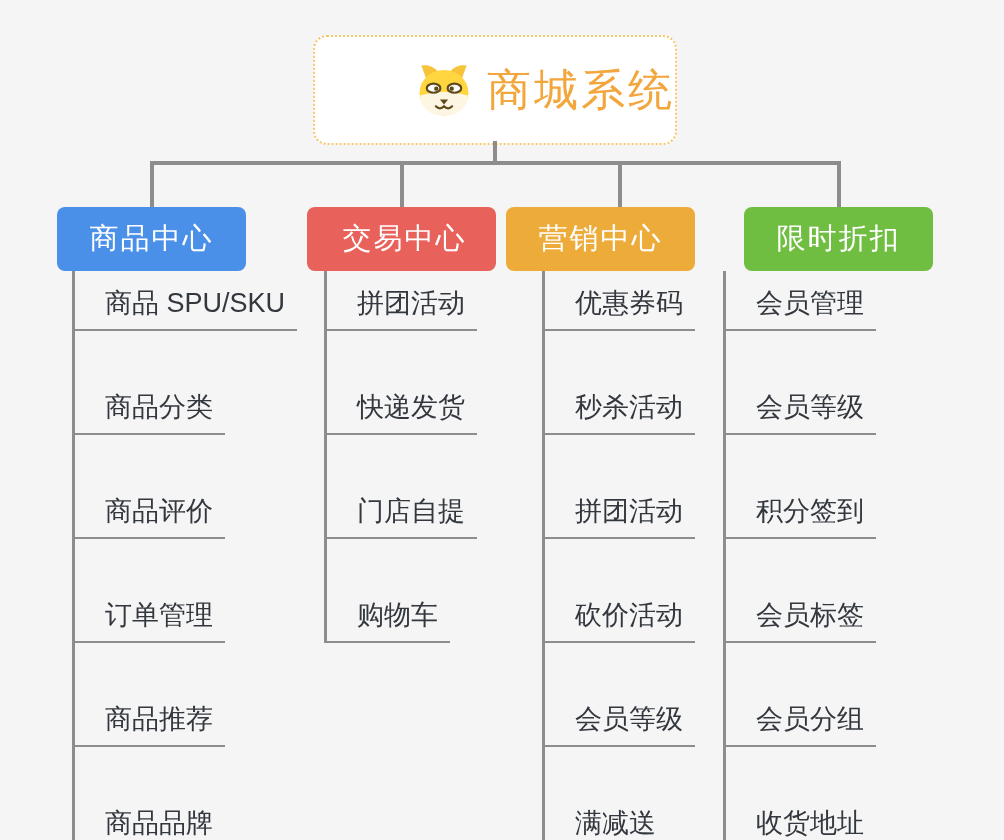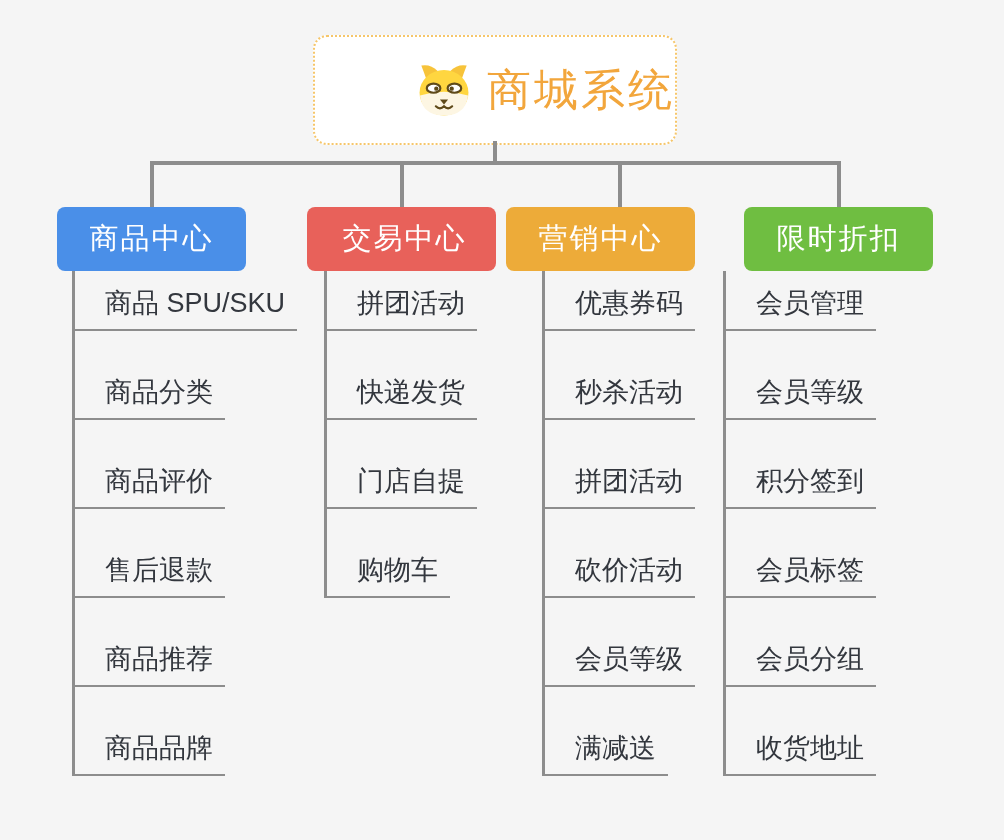--- a/index.html
+++ b/index.html
@@ -37,21 +37,21 @@
     color:#ffffff;font-size:29px;letter-spacing:2px;
     display:flex;align-items:center;justify-content:center;white-space:nowrap;
   }
   .bh-0{left:57px;} .bh-1{left:307px;padding-left:6px;} .bh-2{left:506px;} .bh-3{left:744px;}
   
   .branch-col{
     position:absolute;top:271px;width:230px;
     border-left:3px solid var(--line);
   }
   .bc-0{left:72px;} .bc-1{left:324px;} .bc-2{left:542px;} .bc-3{left:723px;}
-  .leaf-slot{height:89px;display:flex;align-items:flex-end;}
+  .leaf-slot{height:104px;display:flex;align-items:flex-end;}
   .leaf-slot:first-child{height:60px;}
   .leaf-label{
     width:fit-content;white-space:nowrap;
     font-size:27px;color:var(--leaf-text);line-height:1.25;
     border-bottom:2px solid var(--line);
     padding:0 12px 8px 30px;
   }
 </style>
 </head>
 <body>
@@ -98,21 +98,21 @@
     <div class="leaf-slot">
         <div class="leaf-label">商品 SPU/SKU</div>
       </div>
     <div class="leaf-slot">
         <div class="leaf-label">商品分类</div>
       </div>
     <div class="leaf-slot">
         <div class="leaf-label">商品评价</div>
       </div>
     <div class="leaf-slot">
-        <div class="leaf-label">售后退款</div>
+        <div class="leaf-label">订单管理</div>
       </div>
     <div class="leaf-slot">
         <div class="leaf-label">商品推荐</div>
       </div>
     <div class="leaf-slot">
         <div class="leaf-label">商品品牌</div>
       </div>
   </div>
 
   <div class="branch-col bc-1">

